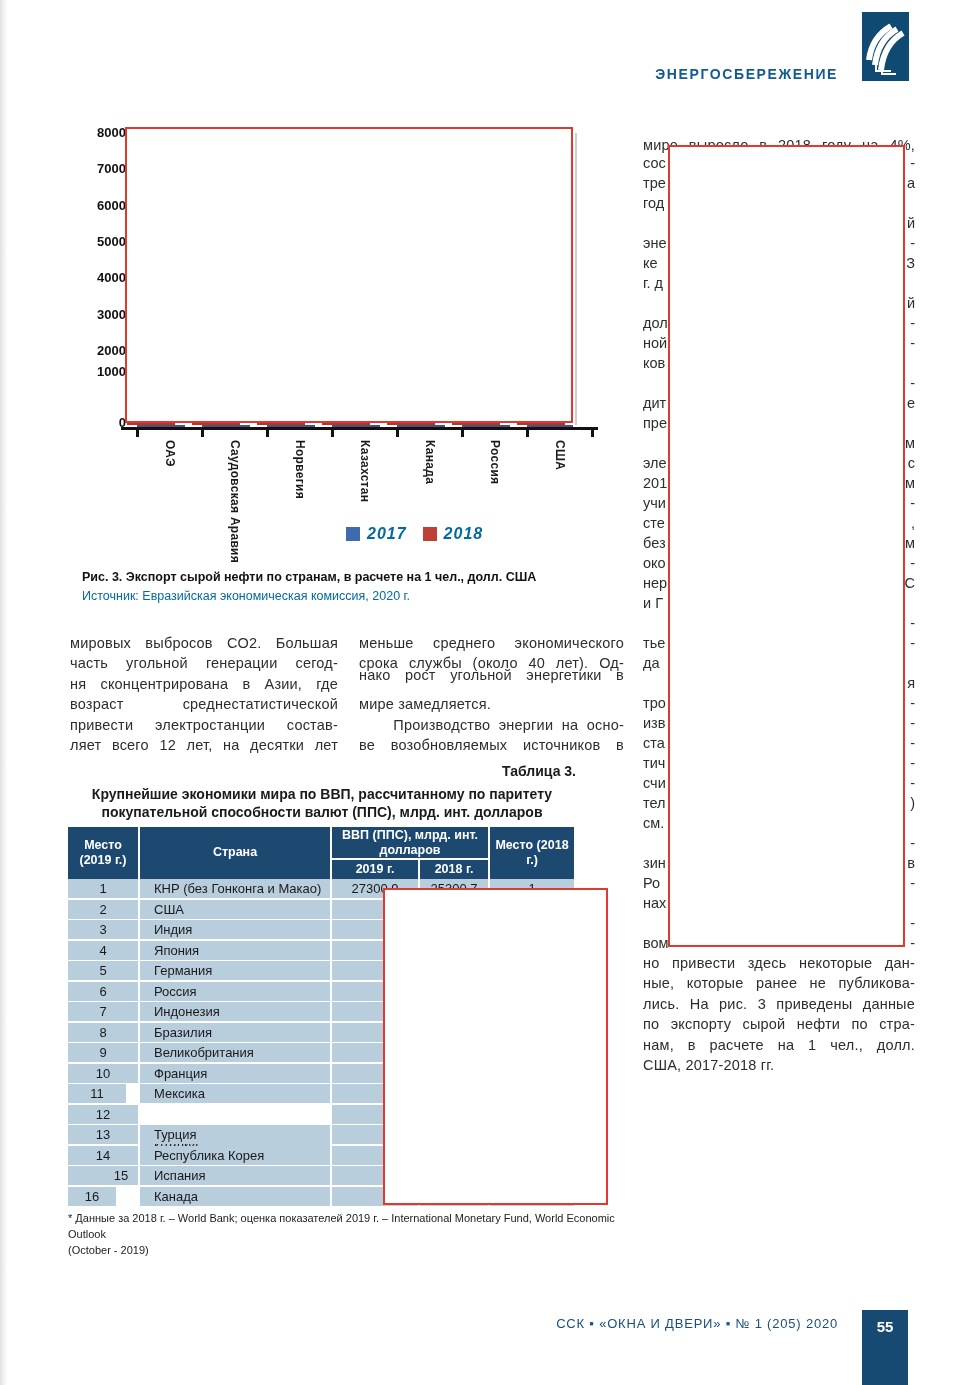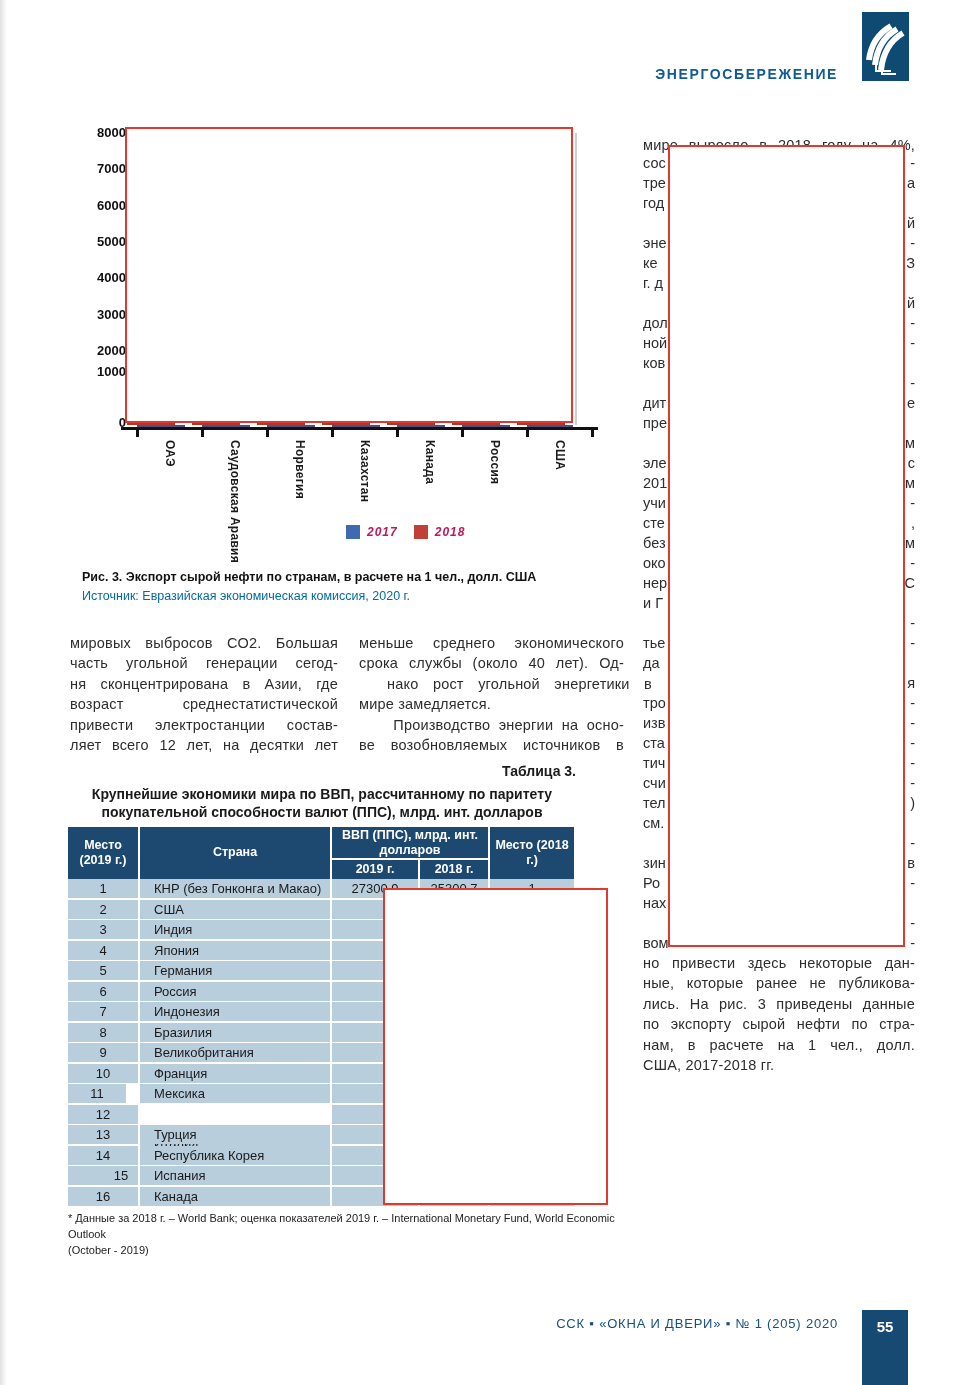--- a/index.html
+++ b/index.html
@@ -25,21 +25,21 @@
   .xlabel{position:absolute;top:440px;transform:rotate(90deg);transform-origin:0 0;
       font-size:12px;font-weight:bold;letter-spacing:.3px;color:#1a1a1a;white-space:nowrap;}
   .remn-red{left:127px;top:421px;width:446px;height:4px;
       background:repeating-linear-gradient(90deg,#b0372c 0 48px,#ffffff 48px 65px);}
   .remn-blue{left:127px;top:425px;width:446px;height:4px;
       background:repeating-linear-gradient(90deg,#ffffff 0 10px,#4d4e86 10px 58px,#ffffff 58px 65px);}
   .plot-shadow{left:575px;top:133px;width:2px;height:292px;background:#cfcfcf;}
   .legend{left:346px;top:525px;display:flex;gap:16px;align-items:center;}
   .leg{display:flex;align-items:center;}
   .sw{width:14px;height:14px;margin-right:7px;}
-  .lt{font-weight:bold;font-style:italic;font-size:12px;letter-spacing:1px;color:#be185d;}
+  .lt{font-weight:bold;font-style:italic;font-size:16px;letter-spacing:1px;color:#0369a1;}
   .caption{left:82px;top:570px;font-size:12.5px;font-weight:bold;color:#111;}
   .source{left:82px;top:589px;font-size:12.5px;color:#0369a1;}
 
   
   .bl{position:absolute;left:0;width:100%;font-size:14.5px;line-height:20.4px;
       letter-spacing:.2px;color:#2d2d2d;white-space:nowrap;}
   .just{text-align:justify;text-align-last:justify;white-space:normal;}
   .col-box{position:absolute;}
   .fragline{position:absolute;left:0;width:100%;height:17px;}
   .fl{position:absolute;left:0;font-size:14.5px;color:#2d2d2d;}
@@ -290,21 +290,21 @@
       <div class="bl just" style="top: 0px;">мировых выбросов СО2. Большая</div>
       <div class="bl just" style="top: 20.4px;">часть угольной генерации сегод-</div>
       <div class="bl just" style="top: 40.8px;">ня сконцентрирована в Азии, где</div>
       <div class="bl just" style="top: 61.2px;">возраст среднестатистической</div>
       <div class="bl just" style="top: 81.6px;">привести электростанции состав-</div>
       <div class="bl just" style="top: 102px;">ляет всего 12 лет, на десятки лет</div>
     </div>
   <div class="abs col-box" id="col2" style="left:359px;top:633px;width:265px;">
       <div class="bl just" style="top: 0px;">меньше среднего экономического</div>
       <div class="bl just" style="top: 20.4px;">срока службы (около 40 лет). Од-</div>
-      <div class="bl just" style="top: 41px; margin-left: 28px;">нако рост угольной энергетики в</div>
+      <div class="bl just" style="top: 32px;">нако рост угольной энергетики в</div>
       <div class="bl" style="top: 61.2px;">мире замедляется.</div>
       <div class="bl just" style="top: 81.6px;">&nbsp;&nbsp;&nbsp;&nbsp;Производство энергии на осно-</div>
       <div class="bl just" style="top: 102px;">ве возобновляемых источников  в</div>
     </div>
 
   <div class="abs tbl-label">Таблица 3.</div>
   <div class="abs tbl-title" style="top:804px;">покупательной способности валют (ППС), млрд. инт. долларов</div>
   <div class="abs tbl-title" style="top:786px;">Крупнейшие экономики мира по ВВП, рассчитанному по паритету</div>
 
   <div class="abs thead">
@@ -416,21 +416,21 @@
         <div class="tc tc-center" style="left: 422px; width: 84px;"></div>
       </div>
       <div class="trow" style="top: 287px;">
         <div class="tc tc-center" style="left: 0px; width: 70px; padding-left: 36px;">15</div>
         <div class="tc tc-left" style="left: 72px; width: 190px;">Испания</div>
         <div class="tc tc-center" style="left: 264px; width: 86px;"></div>
         <div class="tc tc-center" style="left: 352px; width: 68px;"></div>
         <div class="tc tc-center" style="left: 422px; width: 84px;"></div>
       </div>
       <div class="trow" style="top: 307.5px;">
-        <div class="tc tc-center" style="left: 0px; width: 70px;">16</div>
+        <div class="tc tc-center" style="left: 0px; width: 48px;">16</div>
         <div class="tc tc-left" style="left: 72px; width: 190px;">Канада</div>
         <div class="tc tc-center" style="left: 264px; width: 86px;"></div>
         <div class="tc tc-center" style="left: 352px; width: 68px;"></div>
         <div class="tc tc-center" style="left: 422px; width: 84px;"></div>
       </div>
     </div>
 
   <div class="redbox" style="left:383px;top:888px;width:225px;height:317px;"></div>
 
   <div class="abs footnote">

